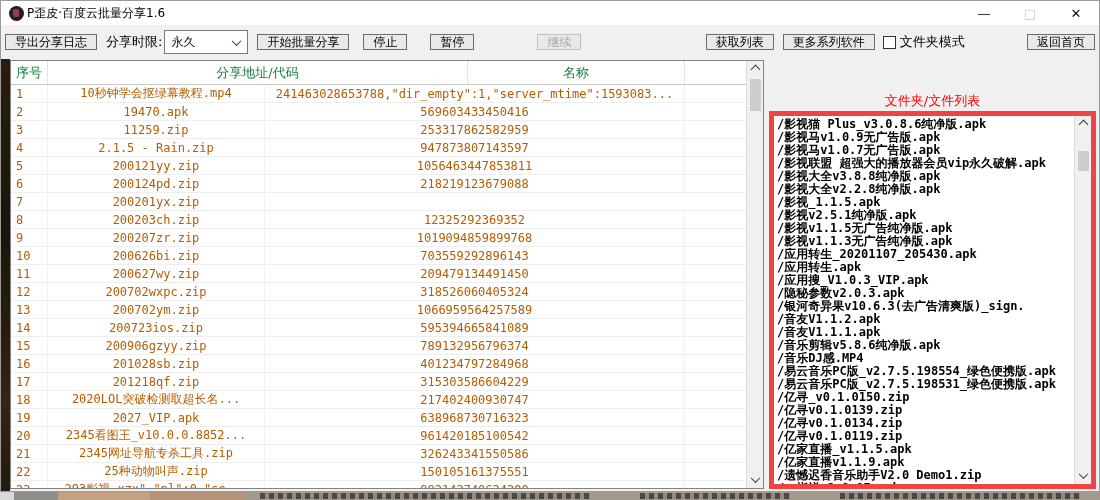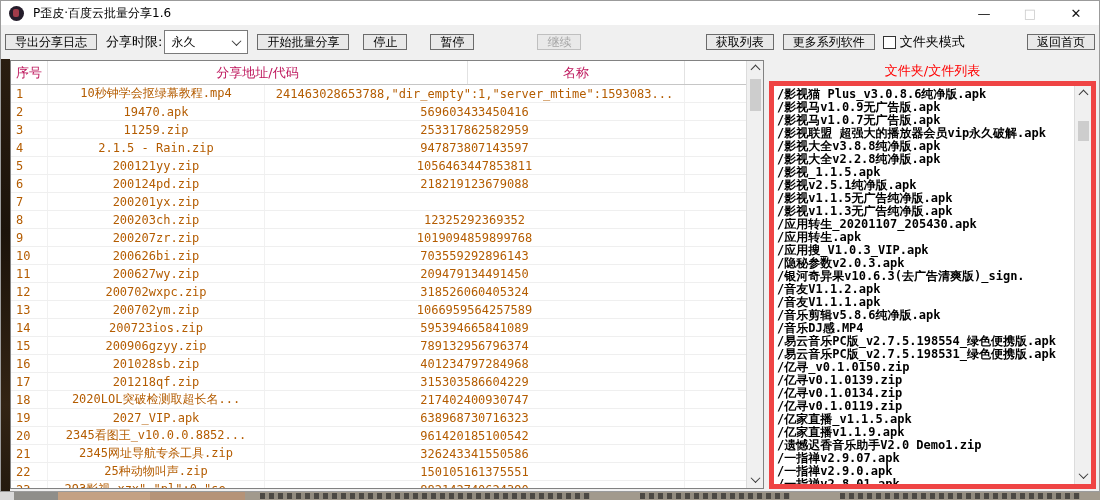--- a/index.html
+++ b/index.html
@@ -6,21 +6,21 @@
   html,body { width:1100px; height:500px; overflow:hidden; }
   body { font-family:"DejaVu Sans","Liberation Sans",sans-serif; background:#a8a096; position:relative; }
 
   .window { position:absolute; left:0; top:0; width:1100px; height:492px;
             background:#f0f0f0; border:1px solid #9b9b9b; display:flex; flex-direction:column; }
 
   
   .titlebar { height:24px; background:#ffffff; display:flex; align-items:center; padding-left:8px; flex:0 0 auto; }
   .app-icon { width:15px; height:15px; border-radius:50%; background:#241d2b; position:relative; flex:0 0 auto; }
   .app-icon::after { content:""; position:absolute; left:4px; top:3px; width:6px; height:8px; border-radius:2px; background:#a03b4a; }
-  .title-text { font-size:12px; color:#000; margin-left:9px; white-space:nowrap; }
+  .title-text { font-size:12px; color:#000; margin-left:3px; white-space:nowrap; }
   .win-controls { margin-left:auto; display:flex; height:100%; }
   .win-btn { width:46px; height:100%; display:flex; align-items:center; justify-content:center; font-size:13px; color:#111; }
   .win-btn.max { color:#c9c9c9; }
 
   
   .toolbar { height:34px; display:flex; align-items:center; padding:0 4px; flex:0 0 auto; }
   .btn { height:16px; padding:0 9px; background:#e9e9e9; border:1px solid #6b6b6b; font-size:12px;
          display:flex; align-items:center; color:#000; white-space:nowrap; flex:0 0 auto; }
   .btn.disabled { color:#a6a6a6; border-color:#bfbfbf;margin-left:40px; }
   .tb-label { font-size:13px; margin:0 2px 0 9px; white-space:nowrap; }
@@ -37,41 +37,41 @@
 
   
   .main { flex:1; display:flex; position:relative; padding:1px 3px 2px 9px; min-height:0; }
   .desk-edge { position:absolute; left:0; top:0; bottom:0; width:9px;
                background:linear-gradient(180deg,#2a1d10,#1c130a 40%,#332414 80%,#241a0e); }
 
   
   .grid { width:754px; flex:0 0 auto; border:1px solid #828282; background:#fff; display:flex; min-height:0; }
   .grid-left { flex:1; display:flex; flex-direction:column; min-width:0; }
   .ghead { height:24px; display:flex; border-bottom:1px solid #c6c6c6; flex:0 0 auto;
-           font-size:13px; color:#be185d; }
+           font-size:13px; color:#15803d; }
   .ghead .cell { display:flex; align-items:center; justify-content:center; border-right:1px solid #e2e2e2; overflow:hidden; white-space:nowrap; }
   .rows-wrap { flex:1; overflow:hidden; font-family:"DejaVu Sans Mono","DejaVu Sans",monospace; }
   .trow { height:18px; display:flex; border-bottom:1px solid #efefef; color:#b45c00; font-size:12px; }
   .trow .cell { border-right:1px solid #f1f1f1; display:flex; align-items:center; justify-content:center;
                 overflow:hidden; white-space:nowrap; }
   .c1 { width:37px; flex:0 0 auto; justify-content:flex-start !important; padding-left:5px; }
   .c2 { width:217px; flex:0 0 auto; }
   .c3 { width:420px; flex:0 0 auto; }
   .c4 { flex:1; border-right:none !important; }
 
   
   .vscroll { width:17px; flex:0 0 auto; background:#f0f0f0; border-left:1px solid #dcdcdc;
              display:flex; flex-direction:column; align-items:center; }
   .sb-arrow { height:17px; width:100%; display:flex; align-items:center; justify-content:center; flex:0 0 auto; }
   .sb-thumb { width:11px; background:#cdcdcd; flex:0 0 auto; }
   .sb-fill { flex:1; }
 
   
   .rpanel { flex:1; display:flex; flex-direction:column; margin-left:5px; min-width:0; }
-  .rpanel-title { height:21px; line-height:21px; text-align:center; color:#ff0000; font-size:13px; flex:0 0 auto; white-space:nowrap; }
+  .rpanel-title { height:21px; line-height:21px; text-align:center; color:#ff0000; font-size:13px; flex:0 0 auto; white-space:nowrap;margin-top:30px; }
   .listbox { flex:1; border:5px solid #ef4444; background:#fff; display:flex; min-height:0;font-weight:bold; }
   .list { flex:1; overflow:hidden; padding:2px 0 0 3px; font-family:"DejaVu Sans Mono","DejaVu Sans",monospace; }
   .list-item { height:13px; line-height:13px; font-size:12px; color:#000; white-space:nowrap; overflow:hidden; }
 
   
   .desktop-strip { position:absolute; left:0; top:492px; width:1100px; height:8px;
      background:
        linear-gradient(90deg,#d9d9d9 0 14px,#8f8e8a 14px 58px,#c4a183 58px 150px,#b59378 150px 245px,#a29a8d 245px 1100px);
   }
   .smudge { position:absolute; top:1px; height:6px; background:repeating-linear-gradient(90deg,#3c3a36 0 5px,#8e887c 5px 9px); opacity:.85; }

